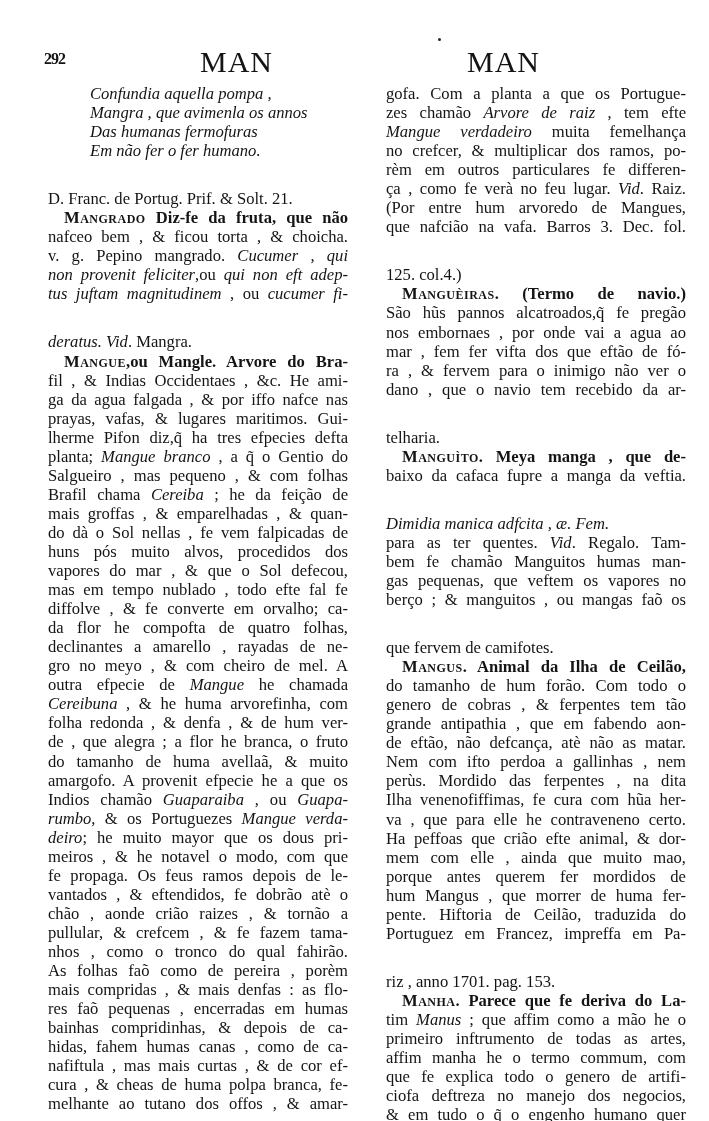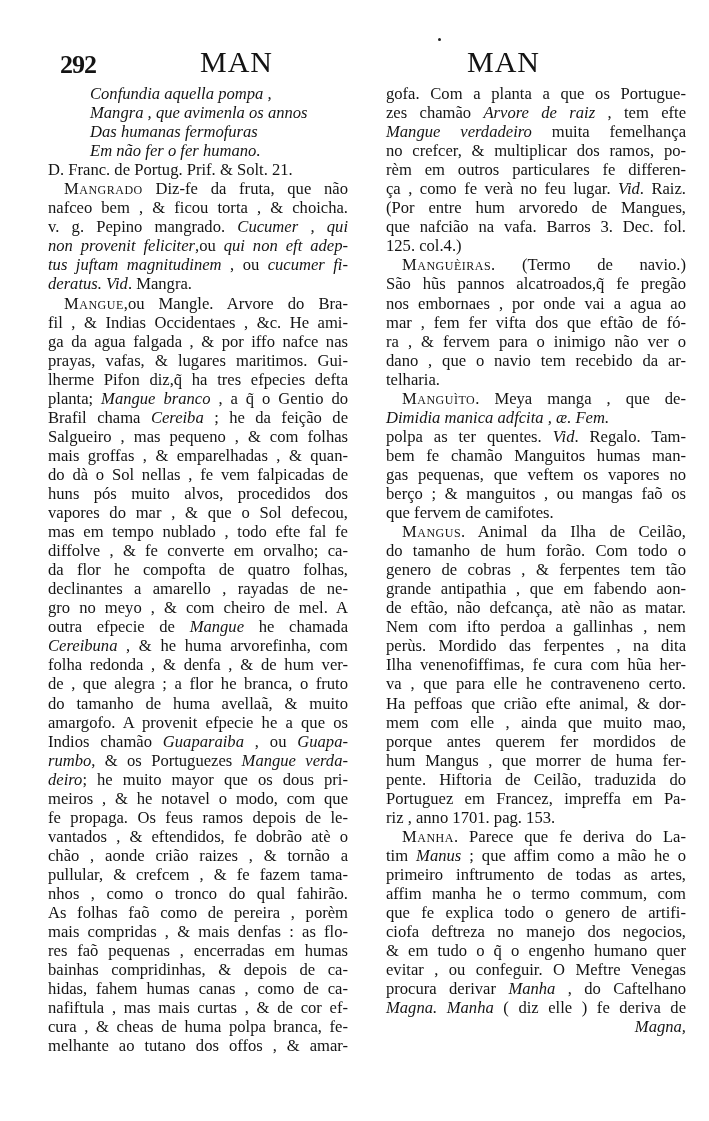--- a/index.html
+++ b/index.html
@@ -1,28 +1,28 @@
 <!DOCTYPE html>
 <html><head>
 <meta charset="utf-8">
 <style>
   html, body { margin:0; padding:0; background:#ffffff; }
   body { width:709px; height:1121px; position:relative; overflow:hidden;
          font-family:"Liberation Serif","DejaVu Serif",serif; color:#141414; }
-  .page-number { position:absolute; left:60px; top:50px; font-size:26px; font-weight:bold; letter-spacing:-1px; }
+  .page-number { position:absolute; left:44px; top:50px; font-size:16px; font-weight:bold; letter-spacing:-1px; }
   .running-head { position:absolute; top:45px; font-size:30px; letter-spacing:1px;text-align:right; }
   .rh-left { left:200px; }
   .rh-right { left:467px; }
   .col { position:absolute; top:84px; width:300px; font-size:16.6px; line-height:19.05px; }
   .col-left { left:48px; }
   .col-right { left:386px; }
   .line { display:block; white-space:nowrap; text-align:justify; text-align-last:justify; height:19.05px; overflow:visible; }
-  .line.last { text-align-last:left; }
+  .line.last { text-align-last:left;margin-top:29px; }
   .line.right { text-align-last:right; }
-  .line.indent { padding-left:16px; }
+  .line.indent { padding-left:16px;font-weight:bold; }
   .verse { padding-left:42px; font-style:italic; text-align-last:left; }
   .i { font-style:italic; }
   .sc { font-variant:small-caps; letter-spacing:0.5px; }
   .dot { position:absolute; width:3px; height:3px; background:#222; border-radius:50%; }
 </style>
 </head>
 <body>
 
 <div class="page-number">292</div>
 <div class="running-head rh-left">MAN</div>
@@ -41,22 +41,22 @@
     <span class="line"><span>v. g. Pepino mangrado. </span><span class="i">Cucumer , qui</span></span>
     <span class="line"><span class="i">non provenit feliciter</span><span>,ou </span><span class="i">qui non eft adep-</span></span>
     <span class="line"><span class="i">tus juftam magnitudinem</span><span> , ou </span><span class="i">cucumer fi-</span></span>
     <span class="line last"><span class="i">deratus. Vid</span><span>. Mangra.</span></span>
     <span class="line indent"><span class="sc">Mangue</span><span>,ou Mangle. Arvore do Bra-</span></span>
     <span class="line"><span>fil , &amp; Indias Occidentaes , &amp;c. He ami-</span></span>
     <span class="line"><span>ga da agua falgada , &amp; por iffo nafce nas</span></span>
     <span class="line"><span>prayas, vafas, &amp; lugares maritimos. Gui-</span></span>
     <span class="line"><span>lherme Pifon diz,q̃ ha tres efpecies defta</span></span>
     <span class="line"><span>planta; </span><span class="i">Mangue branco</span><span> , a q̃ o Gentio do</span></span>
+    <span class="line"><span>Salgueiro , mas pequeno , &amp; com folhas</span></span>
     <span class="line"><span>Brafil chama </span><span class="i">Cereiba</span><span> ; he da feição de</span></span>
-    <span class="line"><span>Salgueiro , mas pequeno , &amp; com folhas</span></span>
     <span class="line"><span>mais groffas , &amp; emparelhadas , &amp; quan-</span></span>
     <span class="line"><span>do dà o Sol nellas , fe vem falpicadas de</span></span>
     <span class="line"><span>huns pós muito alvos, procedidos dos</span></span>
     <span class="line"><span>vapores do mar , &amp; que o Sol defecou,</span></span>
     <span class="line"><span>mas em tempo nublado , todo efte fal fe</span></span>
     <span class="line"><span>diffolve , &amp; fe converte em orvalho; ca-</span></span>
     <span class="line"><span>da flor he compofta de quatro folhas,</span></span>
     <span class="line"><span>declinantes a amarello , rayadas de ne-</span></span>
     <span class="line"><span>gro no meyo , &amp; com cheiro de mel. A</span></span>
     <span class="line"><span>outra efpecie de </span><span class="i">Mangue</span><span> he chamada</span></span>
@@ -94,22 +94,23 @@
     <span class="line"><span>que nafcião na vafa. Barros 3. Dec. fol.</span></span>
     <span class="line last"><span>125. col.4.)</span></span>
     <span class="line indent"><span class="sc">Manguèiras</span><span>. (Termo de navio.)</span></span>
     <span class="line"><span>São hũs pannos alcatroados,q̃ fe pregão</span></span>
     <span class="line"><span>nos embornaes , por onde vai a agua ao</span></span>
     <span class="line"><span>mar , fem fer vifta dos que eftão de fó-</span></span>
     <span class="line"><span>ra , &amp; fervem para o inimigo não ver o</span></span>
     <span class="line"><span>dano , que o navio tem recebido da ar-</span></span>
     <span class="line last"><span>telharia.</span></span>
     <span class="line indent"><span class="sc">Manguìto</span><span>. Meya manga , que de-</span></span>
+    <span class="line"><span>baixo da cafaca fupre a manga da veftia.</span></span>
     <span class="line last"><span class="i">Dimidia manica adfcita , æ. Fem.</span></span>
-    <span class="line"><span>polpa as ter quentes. </span><span class="i">Vid</span><span>. Regalo. Tam-</span></span>
+    <span class="line"><span>para as ter quentes. </span><span class="i">Vid</span><span>. Regalo. Tam-</span></span>
     <span class="line"><span>bem fe chamão Manguitos humas man-</span></span>
     <span class="line"><span>gas pequenas, que veftem os vapores no</span></span>
     <span class="line"><span>berço ; &amp; manguitos , ou mangas faõ os</span></span>
     <span class="line last"><span>que fervem de camifotes.</span></span>
     <span class="line indent"><span class="sc">Mangus</span><span>. Animal da Ilha de Ceilão,</span></span>
     <span class="line"><span>do tamanho de hum forão. Com todo o</span></span>
     <span class="line"><span>genero de cobras , &amp; ferpentes tem tão</span></span>
     <span class="line"><span>grande antipathia , que em fabendo aon-</span></span>
     <span class="line"><span>de eftão, não defcança, atè não as matar.</span></span>
     <span class="line"><span>Nem com ifto perdoa a gallinhas , nem</span></span>

